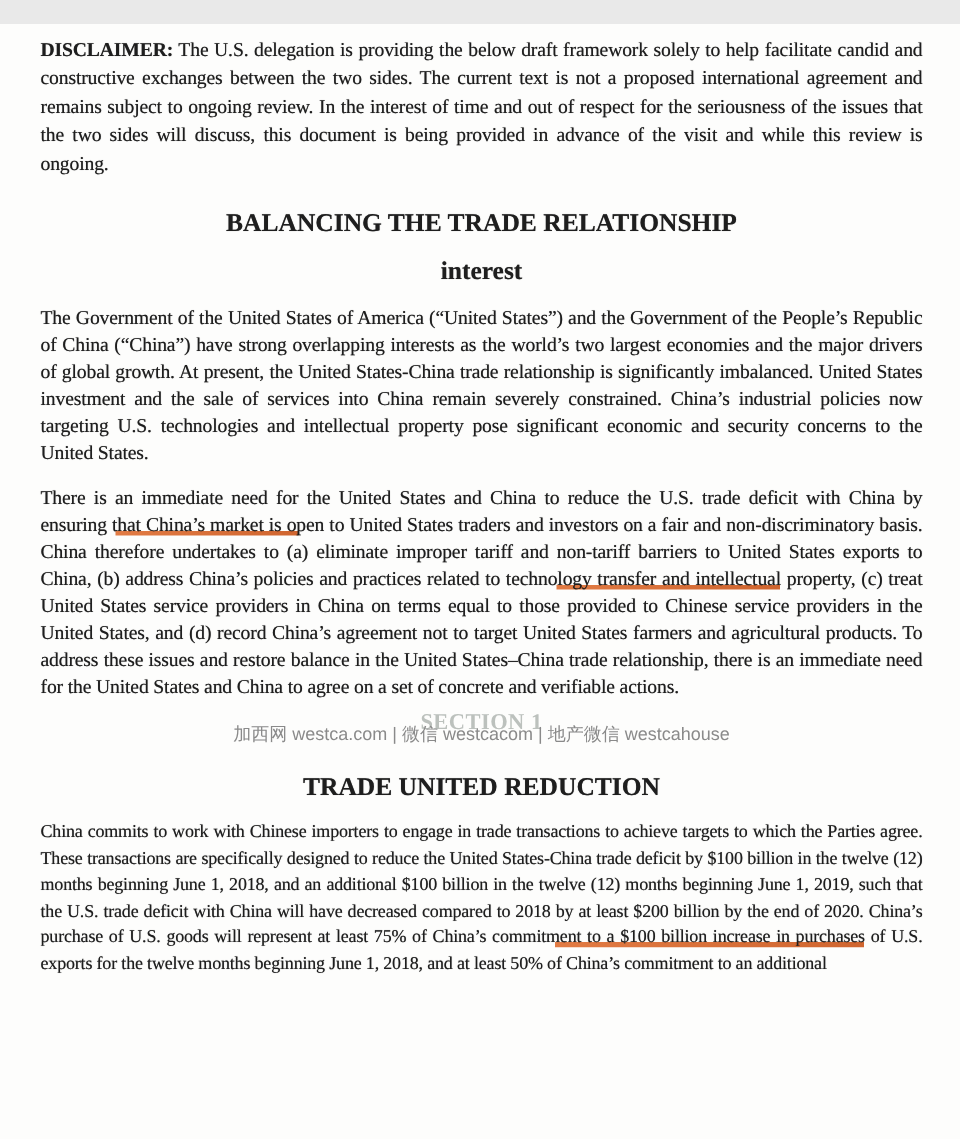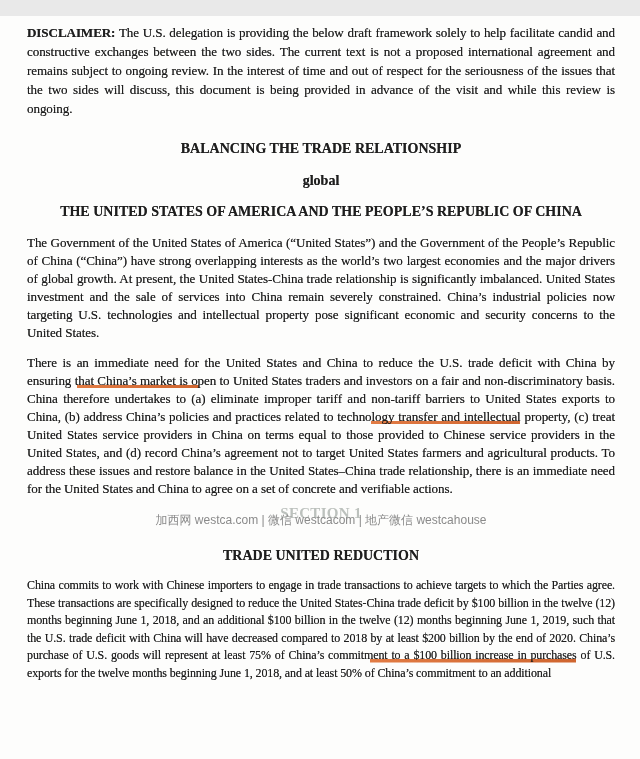--- a/index.html
+++ b/index.html
@@ -25,21 +25,21 @@
     line-height: 19px;
     letter-spacing: -0.1px;
     text-align: justify;
     margin: 0;
   }
   .p2 { margin-top: 13px; }
   .p3 { margin-top: 13px; line-height: 18px; }
   .p4 { margin-top: 12px; line-height: 18px; }
   .p5 { margin-top: 12px; font-size: 12px; line-height: 17.5px; letter-spacing: -0.12px; }
   .heading {
-    font-size: 14px;
+    font-size: 17px;
     font-weight: bold;
     text-align: center;
     margin: 0;
     line-height: 19px;
   }
   .h-title   { margin-top: 21px; }
   .h-between { margin-top: 13px; }
   .h-parties { margin-top: 12px; }
   .h-trade   { margin-top: 2px; }
   .marker {
@@ -84,23 +84,22 @@
 </head>
 <body>
 
 <div class="page">
 
   <p class="body-text p1"><strong>DISCLAIMER:</strong><span> The U.S. delegation is providing the below draft framework solely to help facilitate candid and constructive exchanges between the two sides.  The current text is not a proposed international agreement and remains subject to ongoing review.  In the interest of time and out of respect for the seriousness of the issues that the two sides will discuss, this document is being provided in advance of the visit and while this review is ongoing.</span></p>
 
 
   <h1 class="heading h-title">BALANCING THE TRADE RELATIONSHIP</h1>
 
-  <h2 class="heading h-between">global</h2>
+  <h2 class="heading h-between">interest</h2>
 
-  <h2 class="heading h-parties">THE UNITED STATES OF AMERICA AND THE PEOPLE’S REPUBLIC OF CHINA</h2>
 
   <p class="body-text p3">The Government of the United States of America (“United States”) and the Government of the People’s Republic of China (“China”) have strong overlapping interests as the world’s two largest economies and the major drivers of global growth.  At present, the United States-China trade relationship is significantly imbalanced.  United States investment and the sale of services into China remain severely constrained. China’s industrial policies now targeting U.S. technologies and intellectual property pose significant economic and security concerns to the United States.</p>
 
   <p class="body-text p4"><span>There is </span><span class="marker">an immediate need for</span><span> the United States and China to reduce the U.S. trade deficit with China by ensuring that China’s market is open to United States traders and investors on a fair and non-discriminatory basis.  China therefore undertakes to (a) eliminate improper tariff and </span><span class="marker">non-tariff barriers to United</span><span> States exports to China, (b) address China’s policies and practices related to technology transfer and intellectual property, (c) treat United States service providers in China on terms equal to those provided to Chinese service providers in the United States, and (d) record China’s agreement not to target United States farmers and agricultural products.  To address these issues and restore balance in the United States–China trade relationship, there is an immediate need for the United States and China to agree on a set of concrete and verifiable actions.</span></p>
 
   <div class="overlap">
     <div class="section-faint">SECTION 1</div>
     <div class="watermark">加西网 westca.com | 微信 westcacom | 地产微信 westcahouse</div>
   </div>
 

